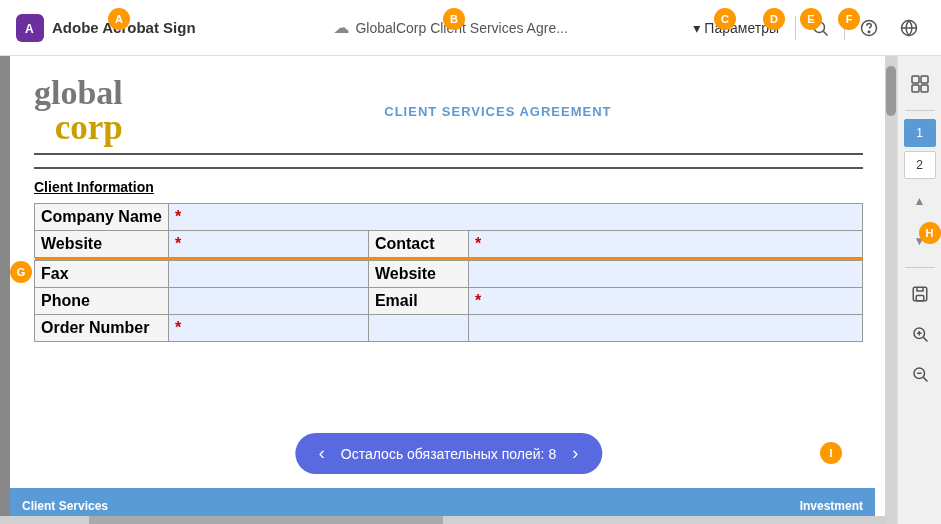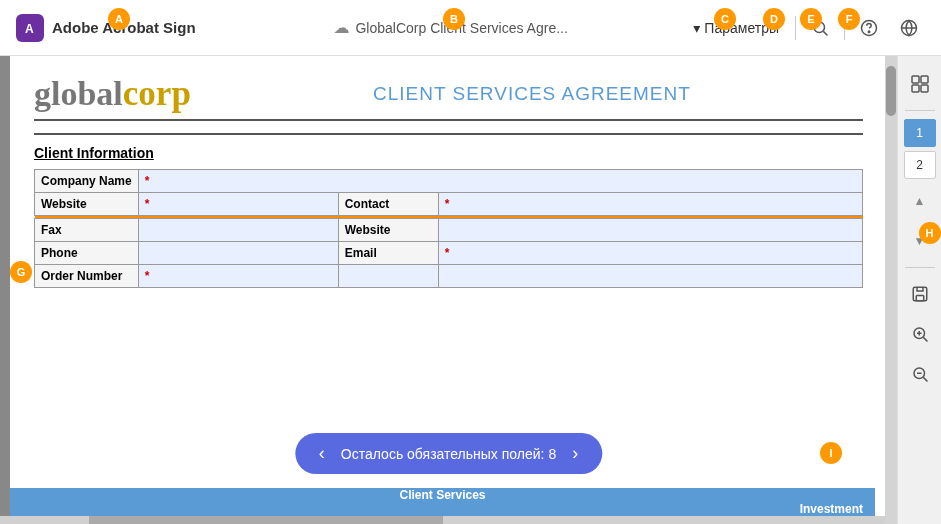--- a/index.html
+++ b/index.html
@@ -120,21 +120,21 @@
       font-weight: bold;
       text-decoration: underline;
       margin-bottom: 8px;
       color: #000;
     }
 
     
     .form-table {
       width: 100%;
       border-collapse: collapse;
-      font-size: 12px;
+      font-size: 16px;
       margin-bottom: 12px;
     }
     .form-table td {
       border: 1px solid #999;
       padding: 4px 6px;
     }
     .field-label {
       background: #f5f5f5;
       font-weight: bold;
       width: 100px;
@@ -179,21 +179,20 @@
       left: 0;
       right: 12px;
       height: 36px;
       background: #5b9bd5;
       display: flex;
       align-items: center;
       font-size: 12px;
       font-weight: bold;
       color: white;
       padding: 0 12px;
-      flex-direction: column;
     }
     .client-services-strip .right-label {
       margin-left: auto;
     }
 
     
     .right-sidebar {
       width: 44px;
       background: #f0f0f0;
       border-left: 1px solid #ddd;
@@ -325,26 +324,26 @@
 
     <div style="position:absolute; right:0; top:0; width:12px; height:100%; background:#d4d4d4; z-index:5;">
       <div style="width:10px; height:50px; background:#999; border-radius:5px; margin: 10px auto 0;"></div>
     </div>
 
     <div class="document-page">
 
       <div class="annotation" style="top: 205px; left: 0px; z-index:100;">G</div>
 
       <div class="doc-header">
-        <div style="display:flex; align-items:flex-end; margin-right: 10px;">
+        <div style="display:flex; align-items:flex-end; margin-right: 10px; flex-direction: column;">
           <span style="font-size:34px; font-weight:900; color:#777; font-family:Georgia,serif; line-height:1;">global</span>
           <span style="font-size:35px; font-weight:900; color:#c9a000; font-family:Georgia,serif; line-height:1;">corp</span>
         </div>
         <div style="flex:1; text-align:center;">
-          <span style="font-size:19px; font-weight:normal; color:#5b9bd5; letter-spacing:1px;">CLIENT SERVICES AGREEMENT</span>
+          <span style="font-size:13px; font-weight:bold; color:#5b9bd5; letter-spacing:1px;">CLIENT SERVICES AGREEMENT</span>
         </div>
       </div>
       <div style="height:2px; background:#555; margin-bottom:10px;"></div>
 
       <div class="section-title">Client Information</div>
 
       <table class="form-table">
         <tbody>
 
           <tr>

